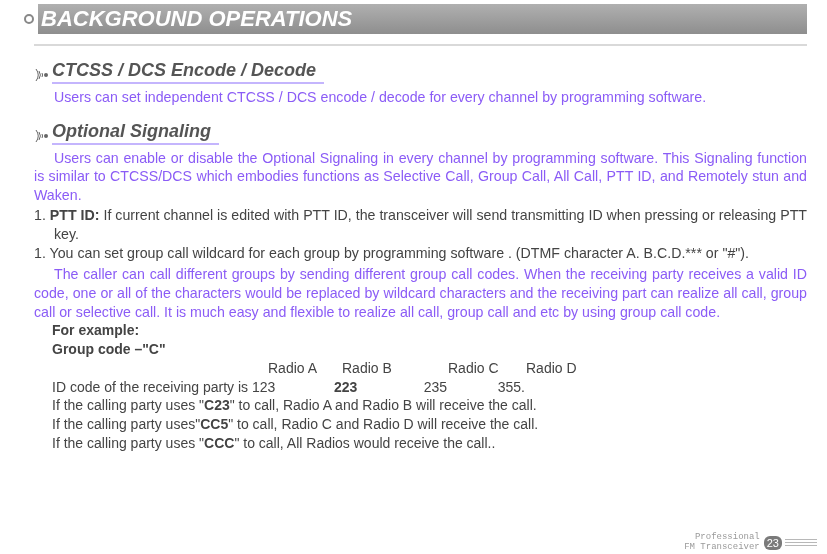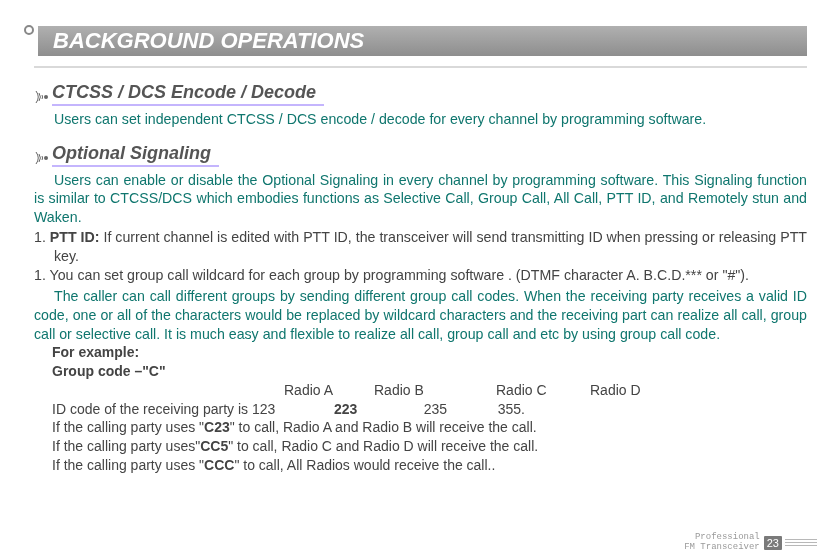--- a/index.html
+++ b/index.html
@@ -29,23 +29,22 @@
     height: 6px;
     border: 2px solid #888;
     border-radius: 50%;
     margin-right: 4px;
     flex-shrink: 0;
   }
   .header-title {
     background: #a8a8a8;
     background: linear-gradient(to bottom, #b0b0b0 0%, #8e8e8e 100%);
     flex: 1;
-    padding: 2px 6px 2px 15px;
+    padding: 2px 6px 2px 3px;
     border-top-left-radius: 0;
-    margin-top: 22px;
   }
   .header-title span {
     font-family: Arial, sans-serif;
     font-weight: bold;
     font-style: italic;
     font-size: 22px;
     color: #ffffff;
   }
   .sub-rule {
     height: 2px;
@@ -75,21 +74,21 @@
     font-style: italic;
     font-size: 18px;
     color: #555555;
     border-bottom: 2px solid #c4b5fd;
     padding-bottom: 1px;
     padding-right: 8px;
   }
   .body-text {
     font-size: 14.2px;
     line-height: 1.32;
-    color: #0f766e;
+    color: #8b5cf6;
     margin: 2px 0 0 0;
     text-align: justify;
   }
   .indent {
     text-indent: 20px;
   }
   .list-item {
     font-size: 14.2px;
     line-height: 1.32;
     color: #444444;
@@ -100,21 +99,20 @@
   }
   .bold { font-weight: bold; }
   .example-block {
     margin-left: 18px;
     font-size: 14px;
     line-height: 1.34;
     color: #444444;
   }
   .radio-row {
     display: flex;
-    gap: 16px;
   }
   .radio-leadpad { width: 216px; display:inline-block; }
   .footer {
     position: absolute;
     bottom: 6px;
     right: 10px;
     display: flex;
     align-items: center;
     font-size: 9px;
     color: #888888;
@@ -125,21 +123,21 @@
     line-height: 1.05;
     text-align: right;
     color: #9a9a9a;
     margin-right: 4px;
   }
   .page-num {
     background: #7a7a7a;
     color: #ffffff;
     font-size: 11px;
     padding: 1px 3px;
-    border-radius: 1px;
+    border-radius: 6px;
     text-align: center;
   }
   .footer-lines {
     display: flex;
     flex-direction: column;
     justify-content: center;
     margin-left: 3px;
   }
   .footer-lines div {
     width: 32px;

